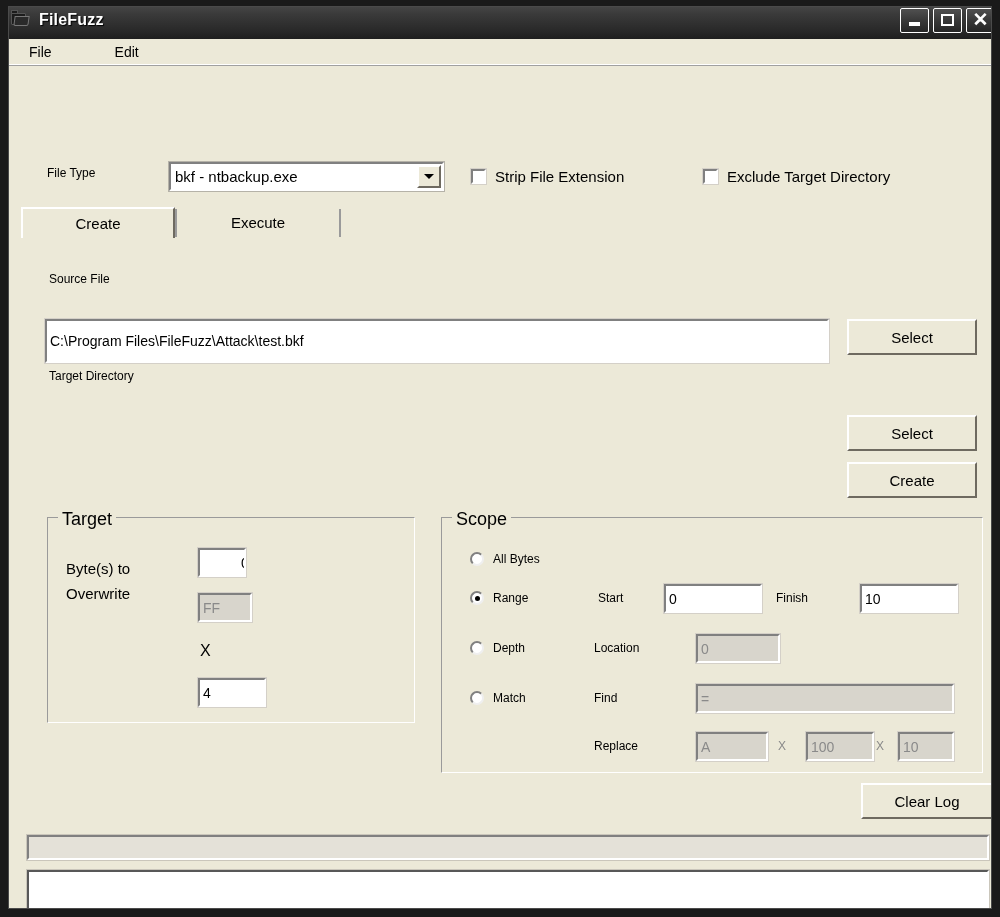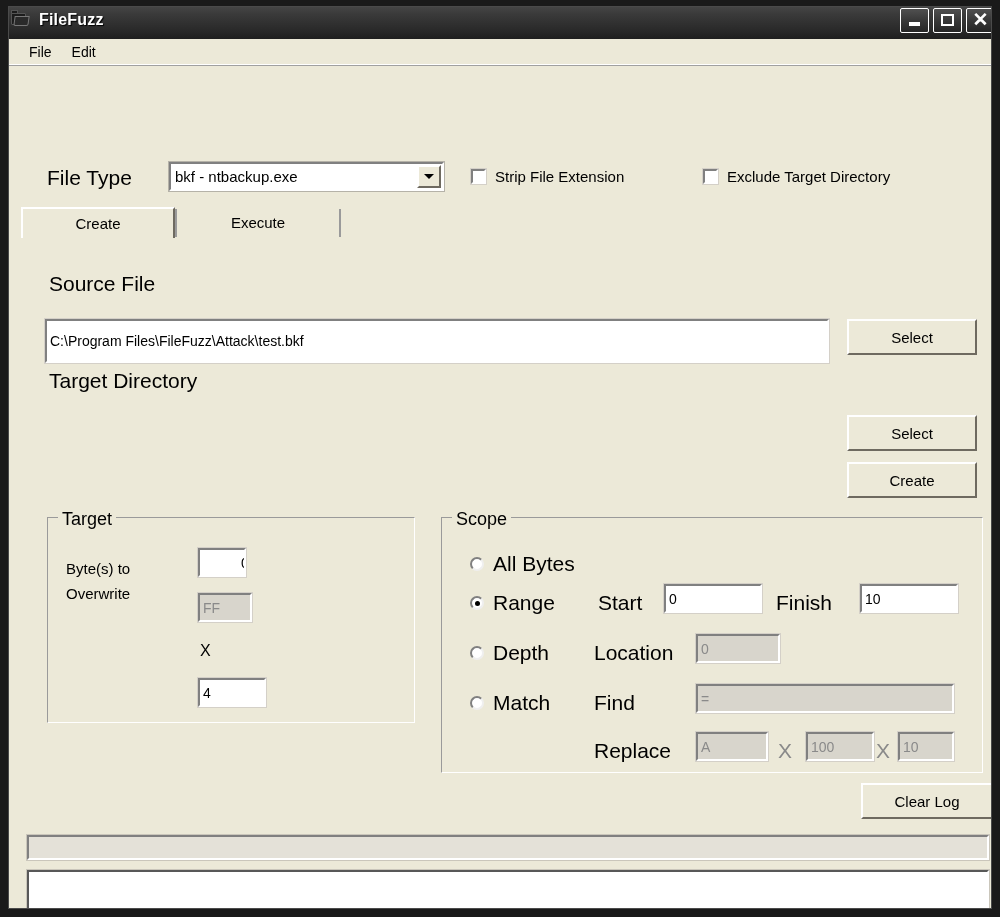--- a/index.html
+++ b/index.html
@@ -127,20 +127,21 @@
   }
 
   
   #menubar {
     height: 26px;
     background: #ece9d8;
     display: flex;
     align-items: center;
     padding-left: 10px;
     border-bottom: 1px solid #ffffff;
+    gap: 43px;
   }
   .menu-item {
     font-size: 14px;
     color: #000;
     padding: 3px 10px;
     cursor: default;
   }
   #menu-sep {
     height: 2px;
     background: #ece9d8;
@@ -148,21 +149,21 @@
   }
 
   
   #form {
     flex: 1;
     position: relative;
     background: #ece9d8;
   }
 
   .lbl {
-    font-size: 21px;
+    font-size: 12px;
     color: #000;
     font-family: "Liberation Sans", sans-serif;
   }
 
   
   .tinput {
     background: #ffffff;
     border-top: 2px solid #808080;
     border-left: 2px solid #808080;
     border-right: 2px solid #ffffff;

